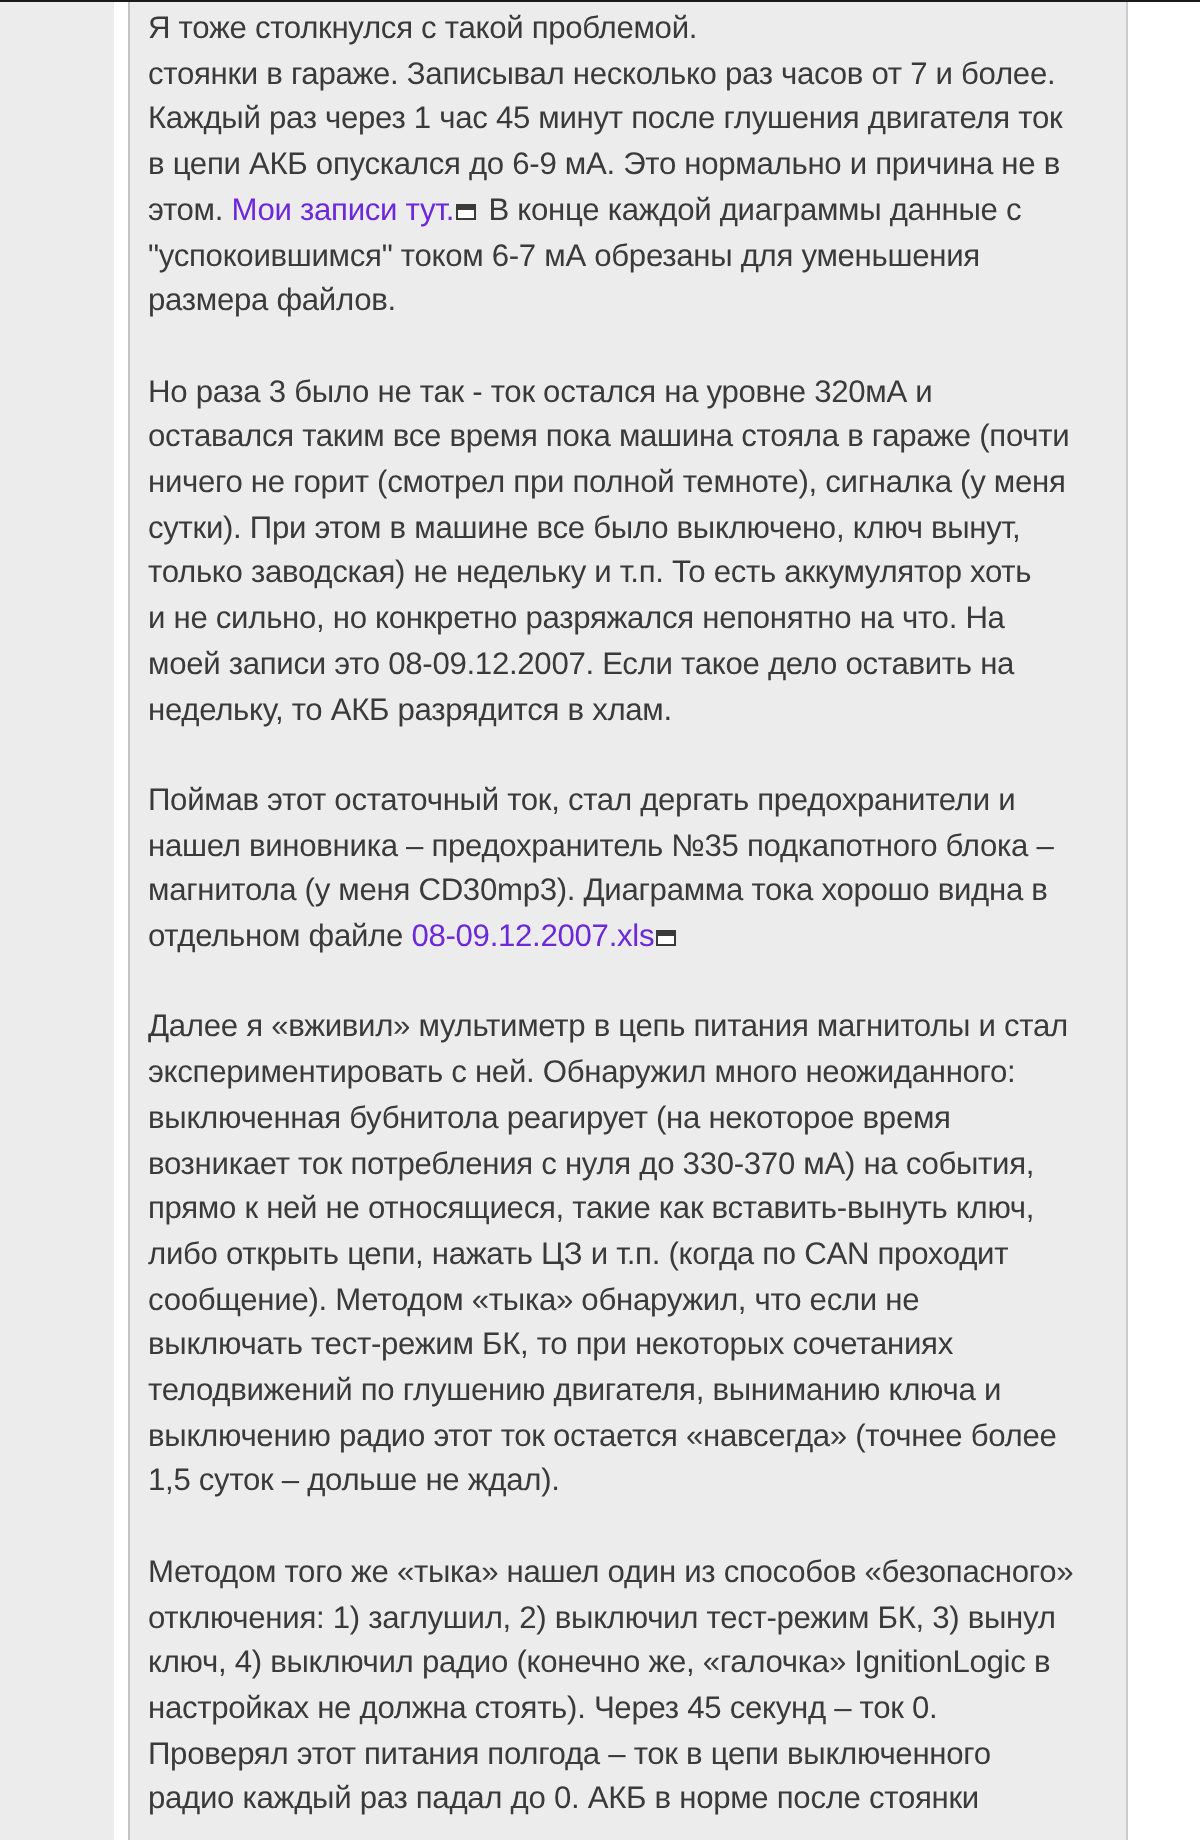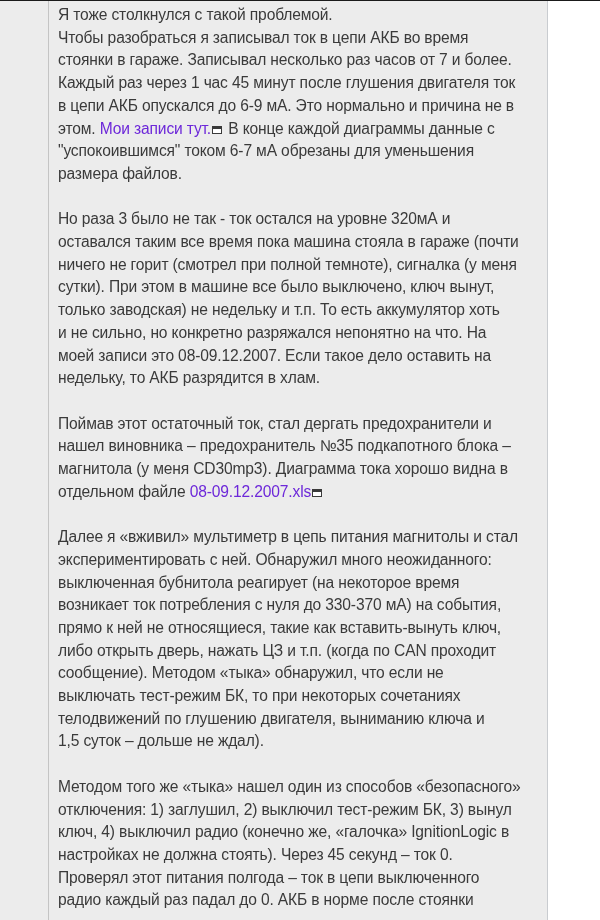--- a/index.html
+++ b/index.html
@@ -24,21 +24,21 @@
       background: #1a1a1a;
     }
     .left-gutter {
       position: absolute;
       left: 0; top: 1px;
       width: 57px; height: 919px;
       background: #ececec;
     }
     .post-panel {
       position: absolute;
-      left: 48px; top: 1px;
+      left: 64px; top: 1px;
       width: 500px; height: 919px;
       background: #ececec;
       border-left: 1px solid #c4c4c4;
       border-right: 1px solid #c9ccd0;
       box-sizing: border-box;
     }
     .post-body {
       position: absolute;
       left: 9px;
       top: 3px;
@@ -71,21 +71,20 @@
 
 <div class="page">
   <div class="top-bar"></div>
   <div class="left-gutter"></div>
 
   <div class="post-panel">
     <div class="post-body">
 
       <p class="para">
         <span class="line">Я тоже столкнулся с такой проблемой.</span>
-        <span class="line">Чтобы разобраться я записывал ток в цепи АКБ во время</span>
         <span class="line">стоянки в гараже. Записывал несколько раз часов от 7 и более.</span>
         <span class="line">Каждый раз через 1 час 45 минут после глушения двигателя ток</span>
         <span class="line">в цепи АКБ опускался до 6-9 мА. Это нормально и причина не в</span>
         <span class="line"><span>этом. </span><a class="link" href="#">Мои записи тут.</a><span class="ext-icon"></span><span> В конце каждой диаграммы данные с</span></span>
         <span class="line">"успокоившимся" током 6-7 мА обрезаны для уменьшения</span>
         <span class="line">размера файлов.</span>
       </p>
 
       <p class="para">
         <span class="line">Но раза 3 было не так - ток остался на уровне 320мА и</span>
@@ -104,24 +103,25 @@
         <span class="line">магнитола (у меня CD30mp3). Диаграмма тока хорошо видна в</span>
         <span class="line"><span>отдельном файле </span><a class="link" href="#">08-09.12.2007.xls</a><span class="ext-icon"></span></span>
       </p>
 
       <p class="para">
         <span class="line">Далее я «вживил» мультиметр в цепь питания магнитолы и стал</span>
         <span class="line">экспериментировать с ней. Обнаружил много неожиданного:</span>
         <span class="line">выключенная бубнитола реагирует (на некоторое время</span>
         <span class="line">возникает ток потребления с нуля до 330-370 мА) на события,</span>
         <span class="line">прямо к ней не относящиеся, такие как вставить-вынуть ключ,</span>
-        <span class="line">либо открыть дверь, нажать ЦЗ и т.п. (когда по CAN проходит</span>
+        <span class="line">либо открыть цепи, нажать ЦЗ и т.п. (когда по CAN проходит</span>
         <span class="line">сообщение). Методом «тыка» обнаружил, что если не</span>
         <span class="line">выключать тест-режим БК, то при некоторых сочетаниях</span>
         <span class="line">телодвижений по глушению двигателя, выниманию ключа и</span>
+        <span class="line">выключению радио этот ток остается «навсегда» (точнее более</span>
         <span class="line">1,5 суток – дольше не ждал).</span>
       </p>
 
       <p class="para">
         <span class="line">Методом того же «тыка» нашел один из способов «безопасного»</span>
         <span class="line">отключения: 1) заглушил, 2) выключил тест-режим БК, 3) вынул</span>
         <span class="line">ключ, 4) выключил радио (конечно же, «галочка» IgnitionLogic в</span>
         <span class="line">настройках не должна стоять). Через 45 секунд – ток 0.</span>
         <span class="line">Проверял этот питания полгода – ток в цепи выключенного</span>
         <span class="line">радио каждый раз падал до 0. АКБ в норме после стоянки</span>

